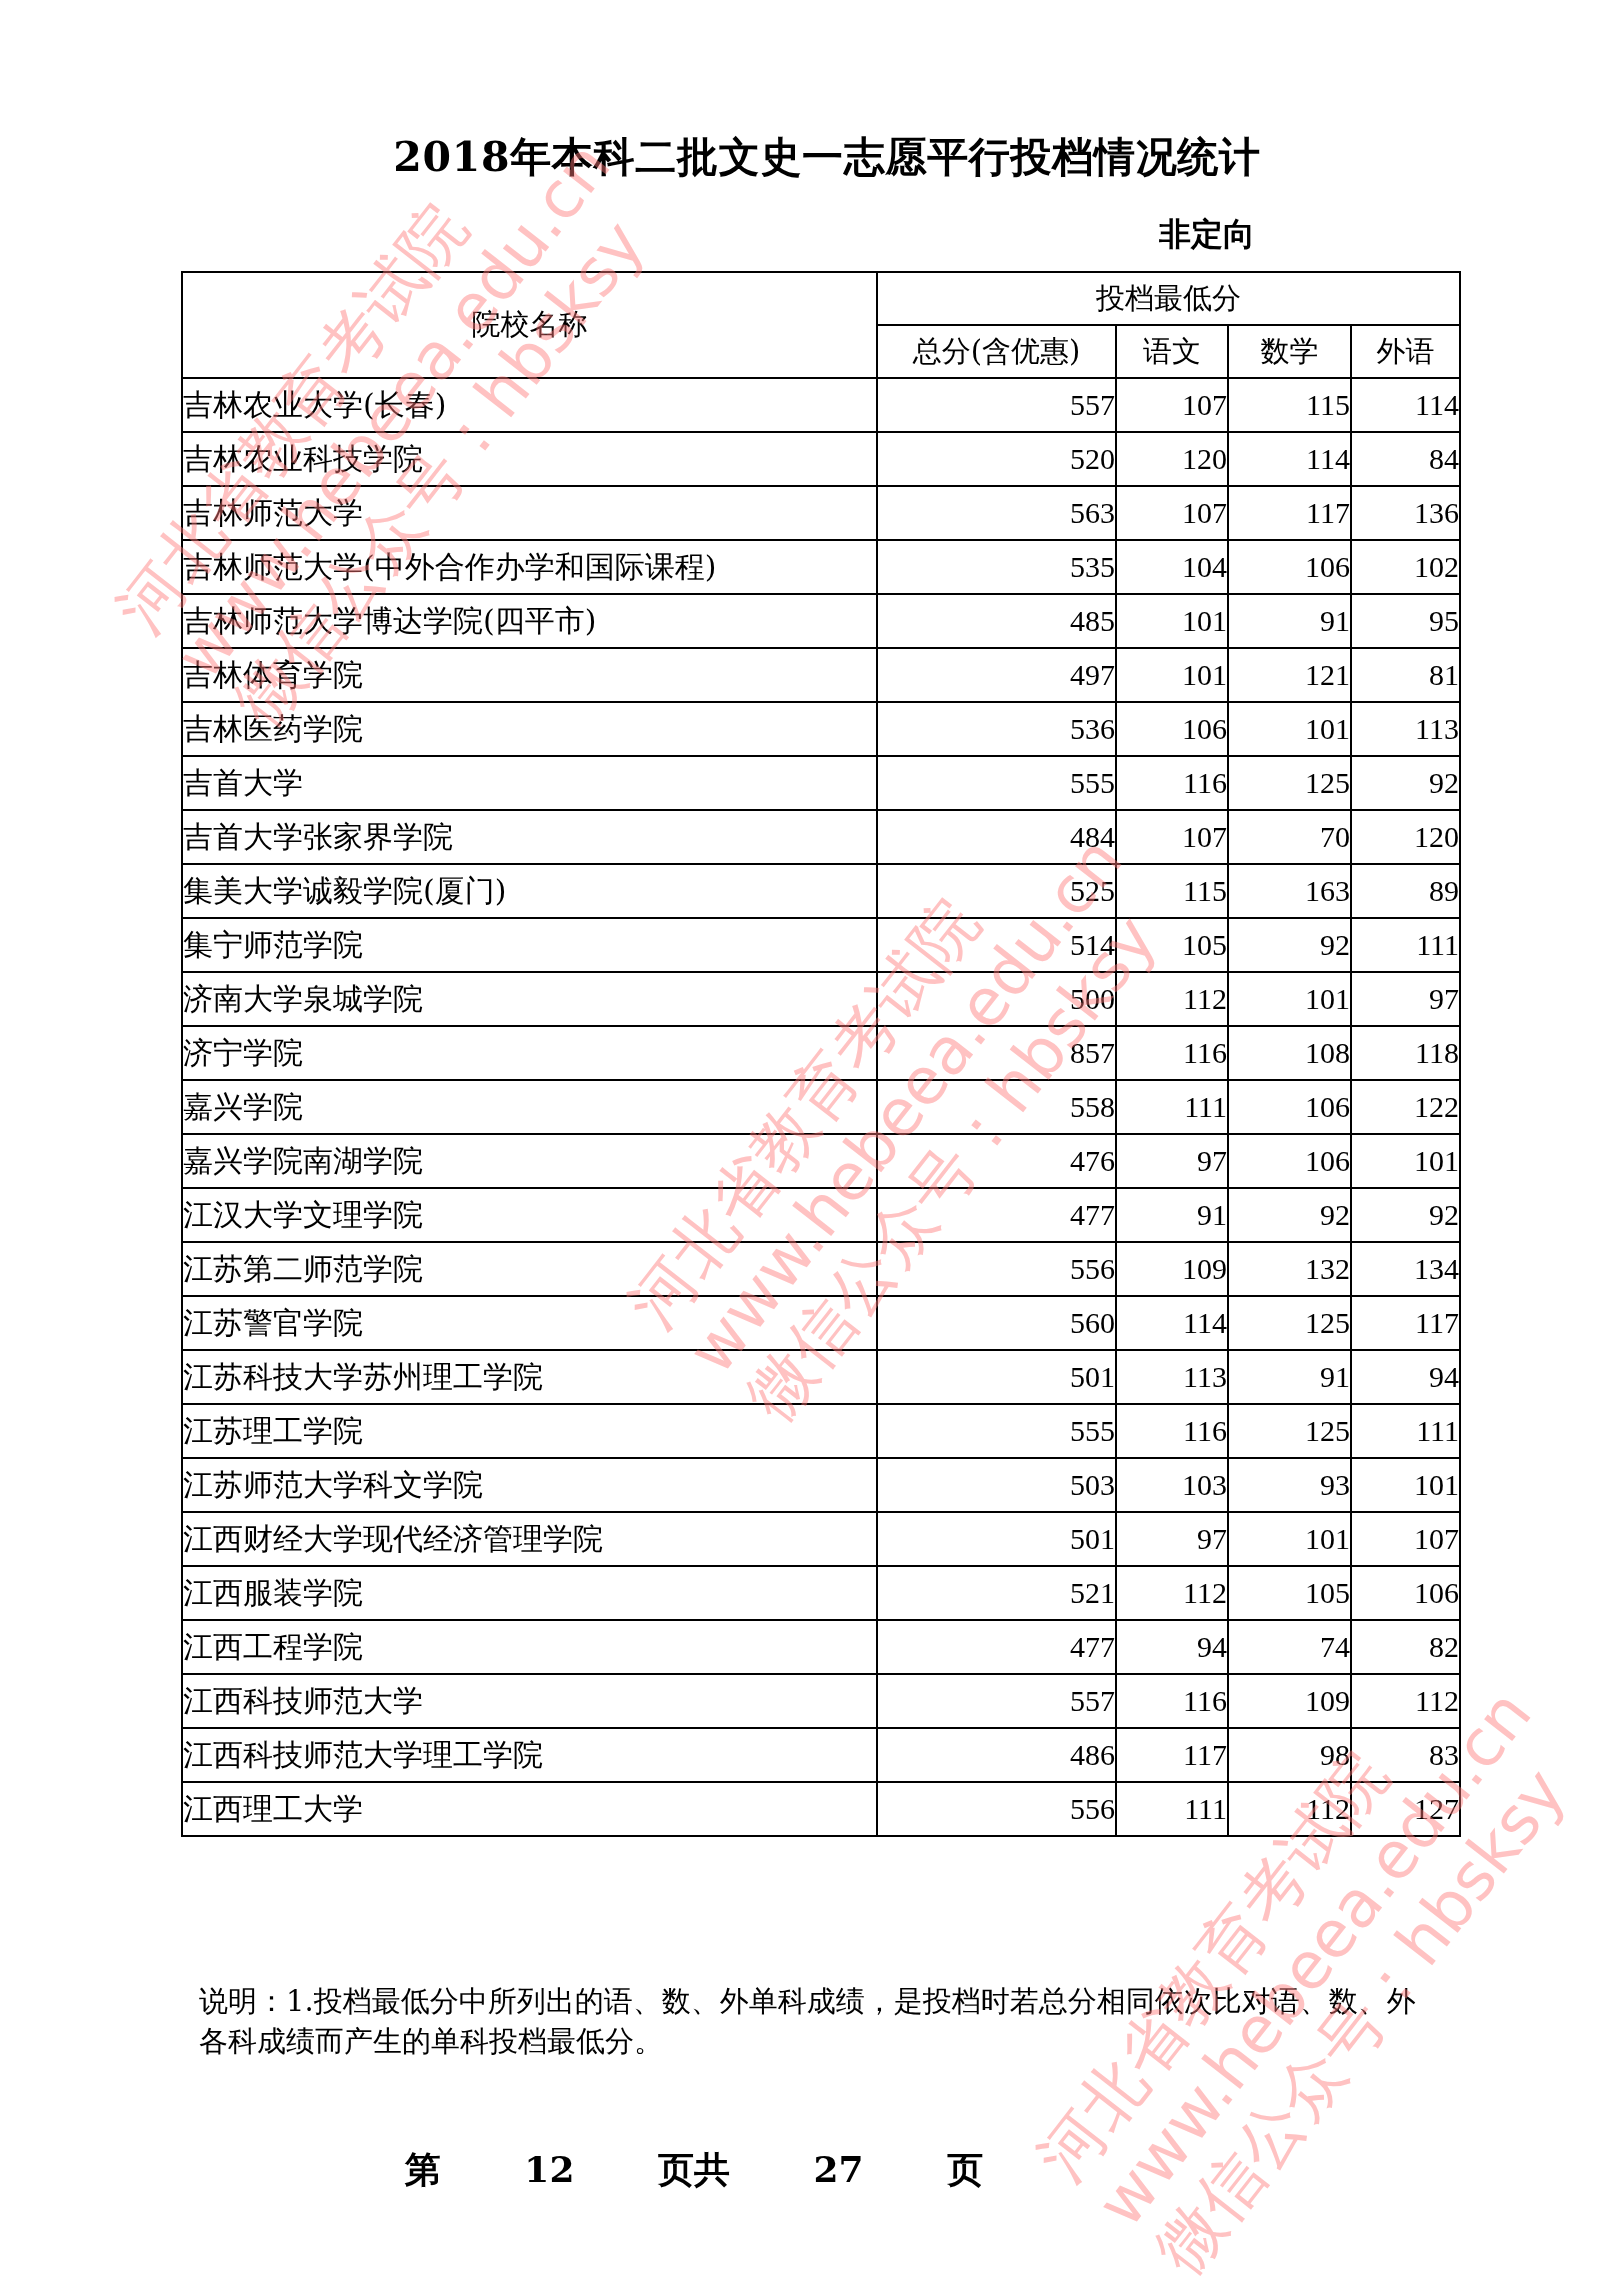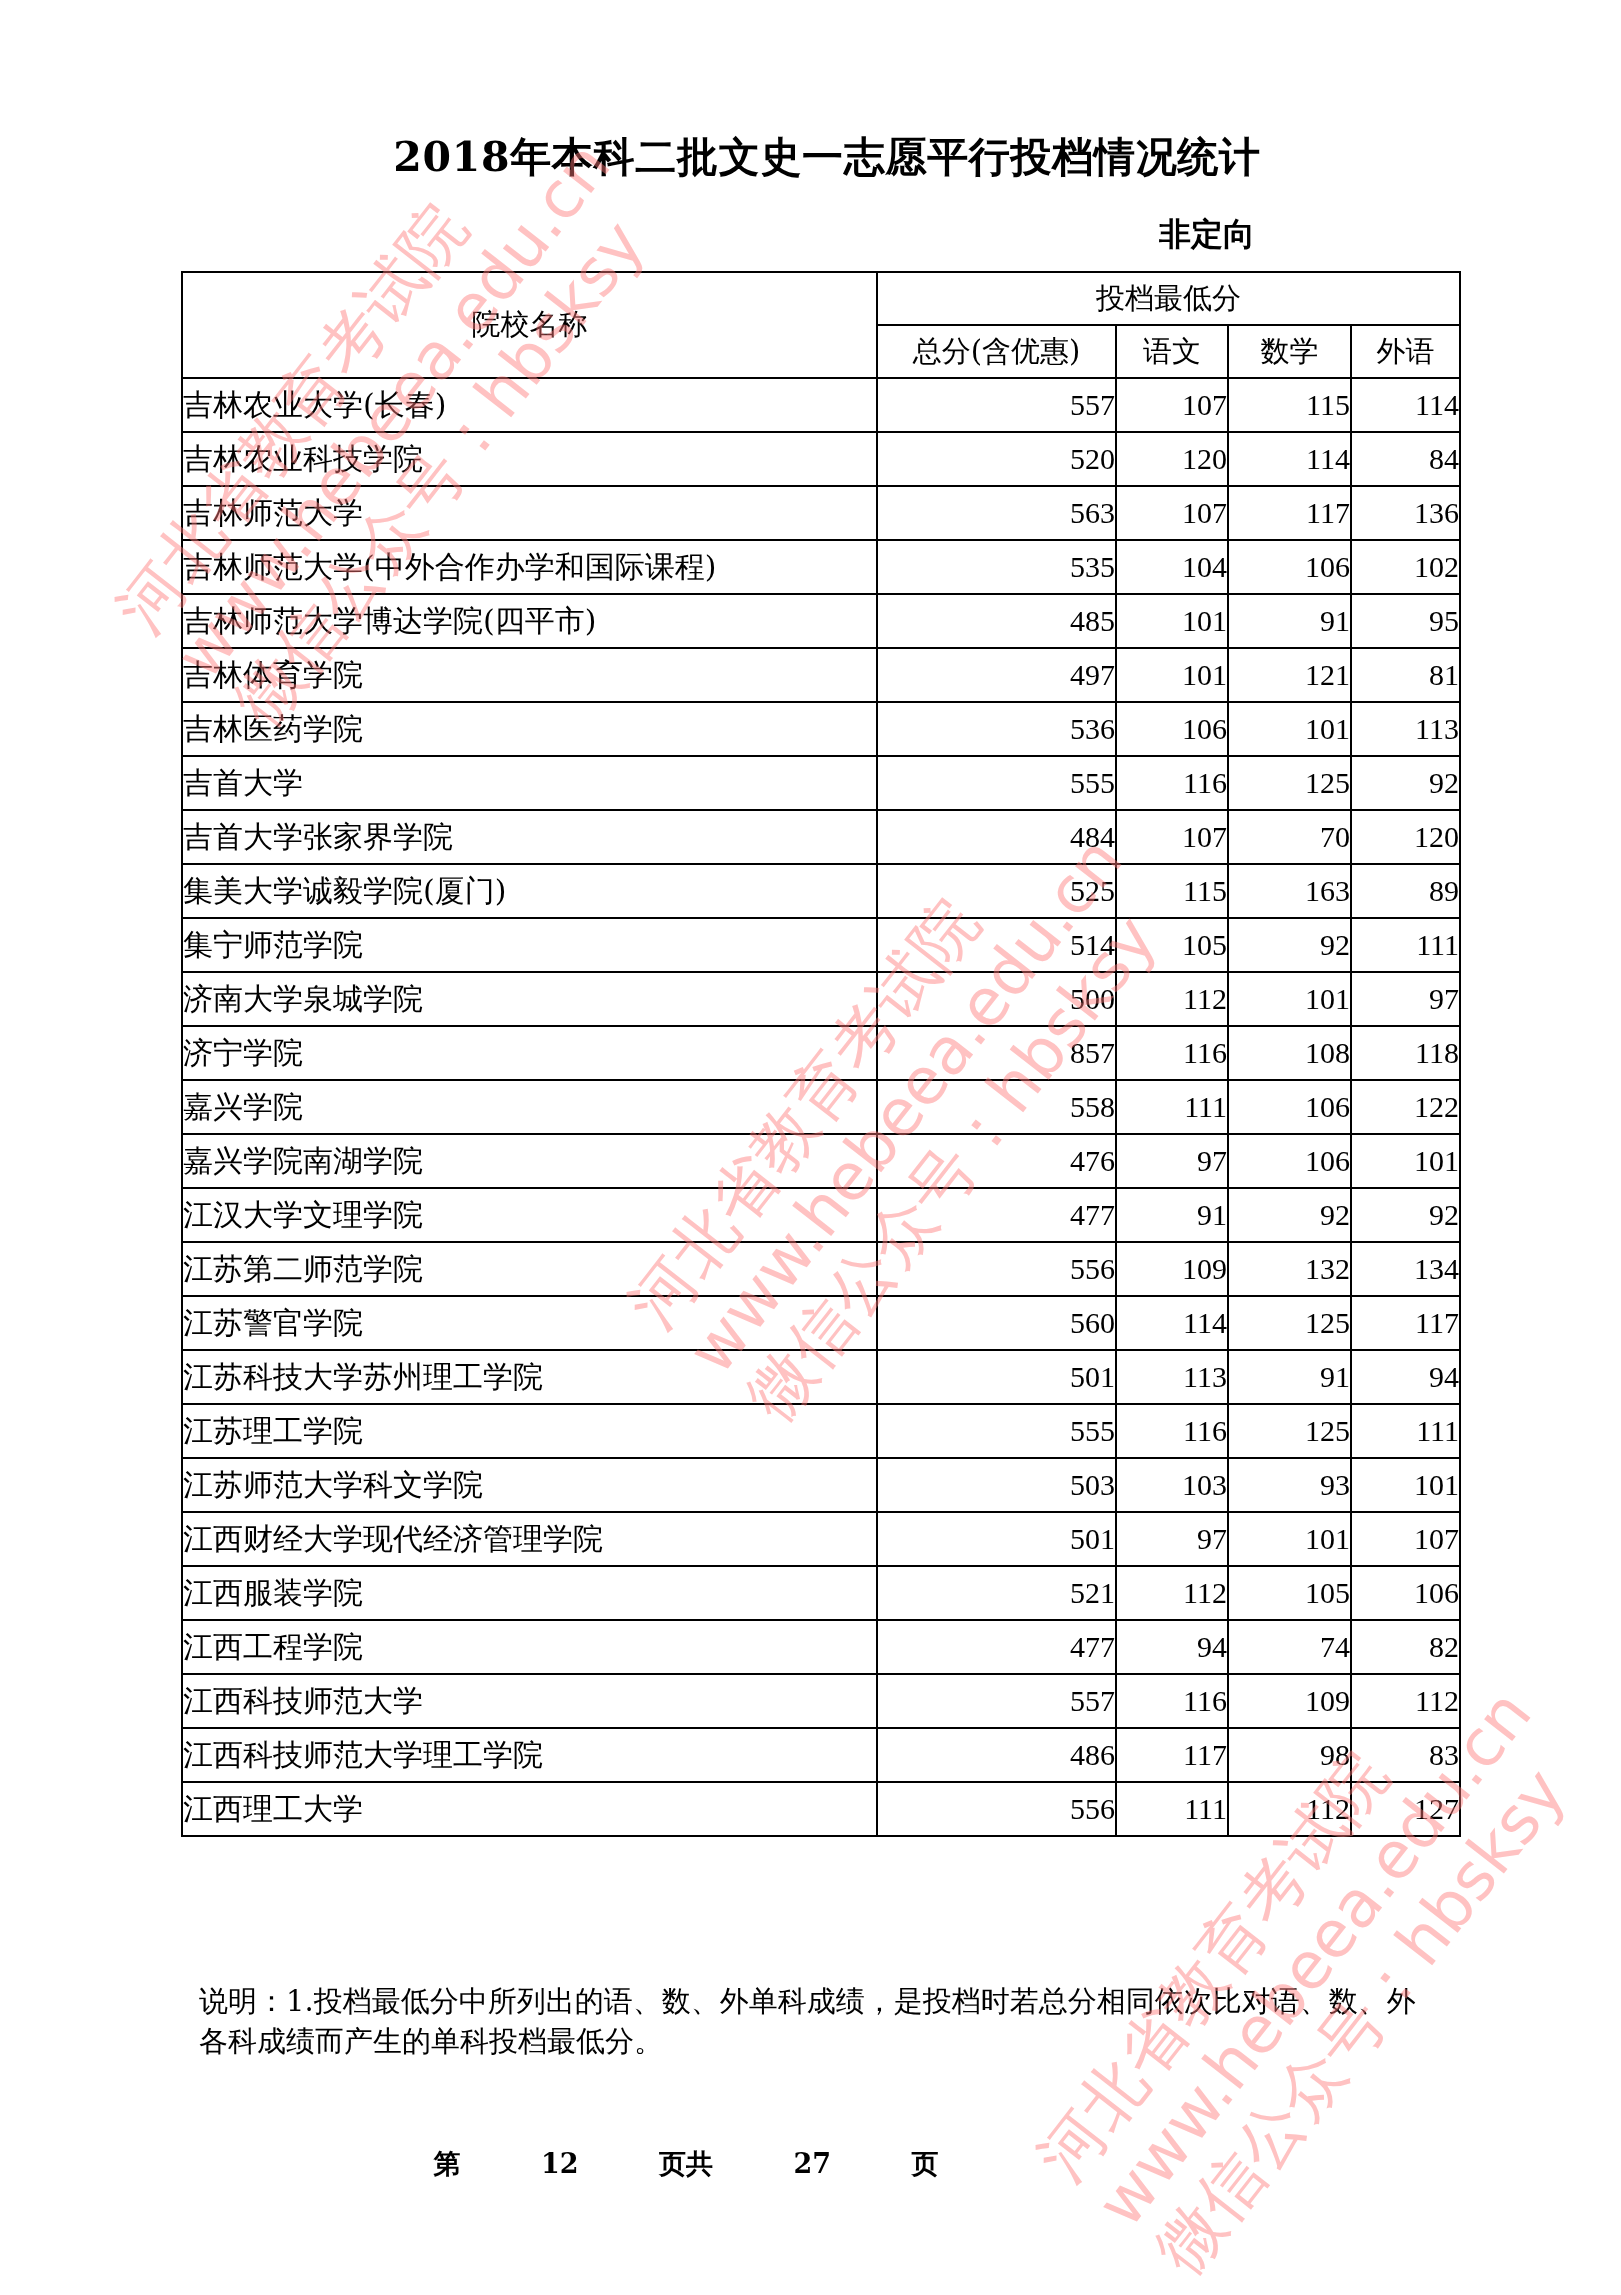--- a/index.html
+++ b/index.html
@@ -14,22 +14,22 @@
   table.scores th { font-size: 29px; height: 50px; text-align: center; }
   table.scores th.name-head { height: 104px; margin-top: 48px; }
   table.scores td { height: 52px; font-size: 30px; }
   td.name { text-align: left; padding-left: 12.3px; white-space: nowrap; font-size: 30px; }
   td.num { text-align: right; padding-right: 13.6px; font-family: "Liberation Serif", serif;
            font-weight: bold; font-size: 31px; }
   td.total { padding-right: 87px; }
   .notes { position: absolute; left: 199px; top: 1981px; width: 1227px; font-size: 29px; line-height: 40px; }
   .notes p { margin: 0; }
   .notes .indent { text-indent: 93px; }
-  .footer { position: absolute; left: 0; width: 1372px; top: 2146px; text-align: center;
-            font-size: 27px; font-weight: bold; word-spacing: 27px; }
+  .footer { position: absolute; left: 8px; width: 1372px; top: 2146px; text-align: center;
+            font-size: 36px; font-weight: bold; word-spacing: 27px; }
   .footer span { margin: 0 22px; }
   .watermark { position: absolute; color: rgba(255, 120, 120, 0.45); font-family: "DejaVu Sans", sans-serif;
                font-size: 65px; white-space: nowrap; transform: rotate(-52deg); transform-origin: left top;
                pointer-events: none; line-height: 75px; }
 </style>
 </head>
 <body>
 
 <div class="title">2018年本科二批文史一志愿平行投档情况统计</div>
 <div class="subtitle">非定向</div>

